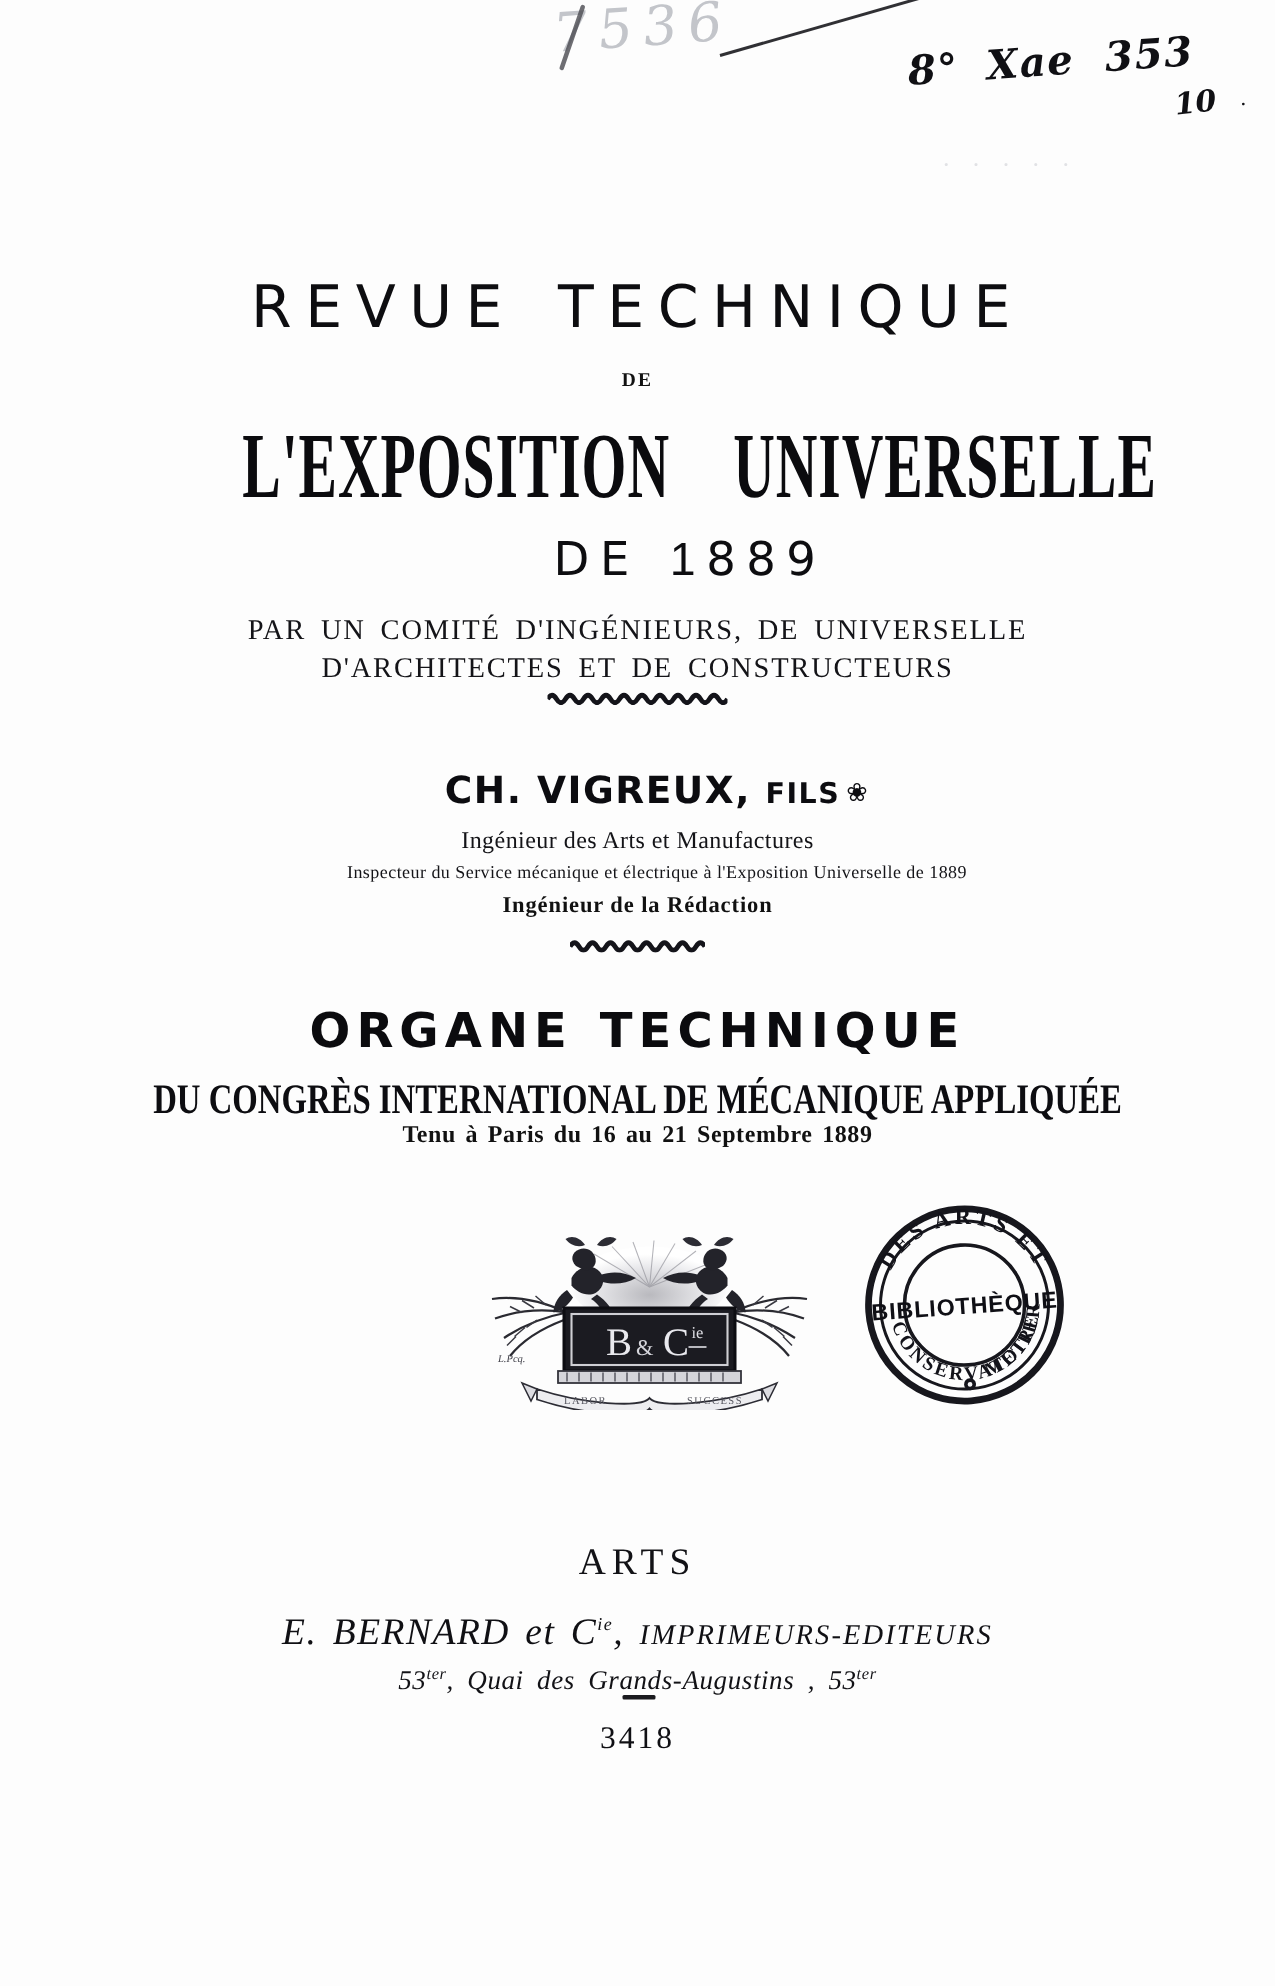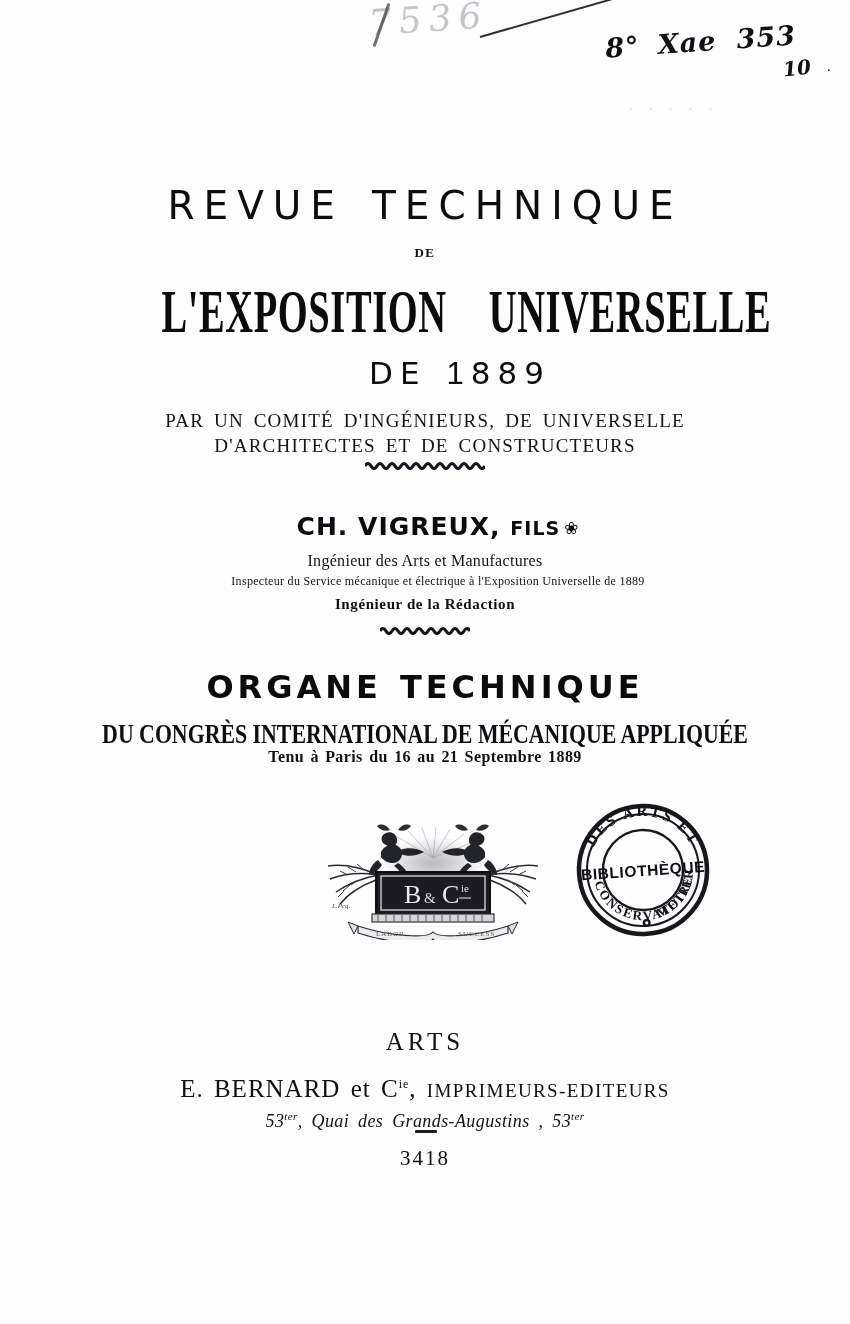--- a/index.html
+++ b/index.html
@@ -239,20 +239,21 @@
     letter-spacing: 4px;
     color: #121216;
   }
   .t-publisher {
     top: 1075px;
     font-family: "Liberation Serif", serif;
     font-size: 25px;
     letter-spacing: 1px;
     color: #101014;
     word-spacing: 3px;
+    font-style: italic;
   }
   .t-publisher .sc { font-size: 19px; letter-spacing: 1.4px; }
   .t-publisher .sup { font-size: 12px; vertical-align: super; }
   .t-address {
     top: 1110px;
     font-family: Liberation Serif, serif;
     font-style: italic;
     font-size: 18px;
     letter-spacing: .4px;
     word-spacing: 4px;

